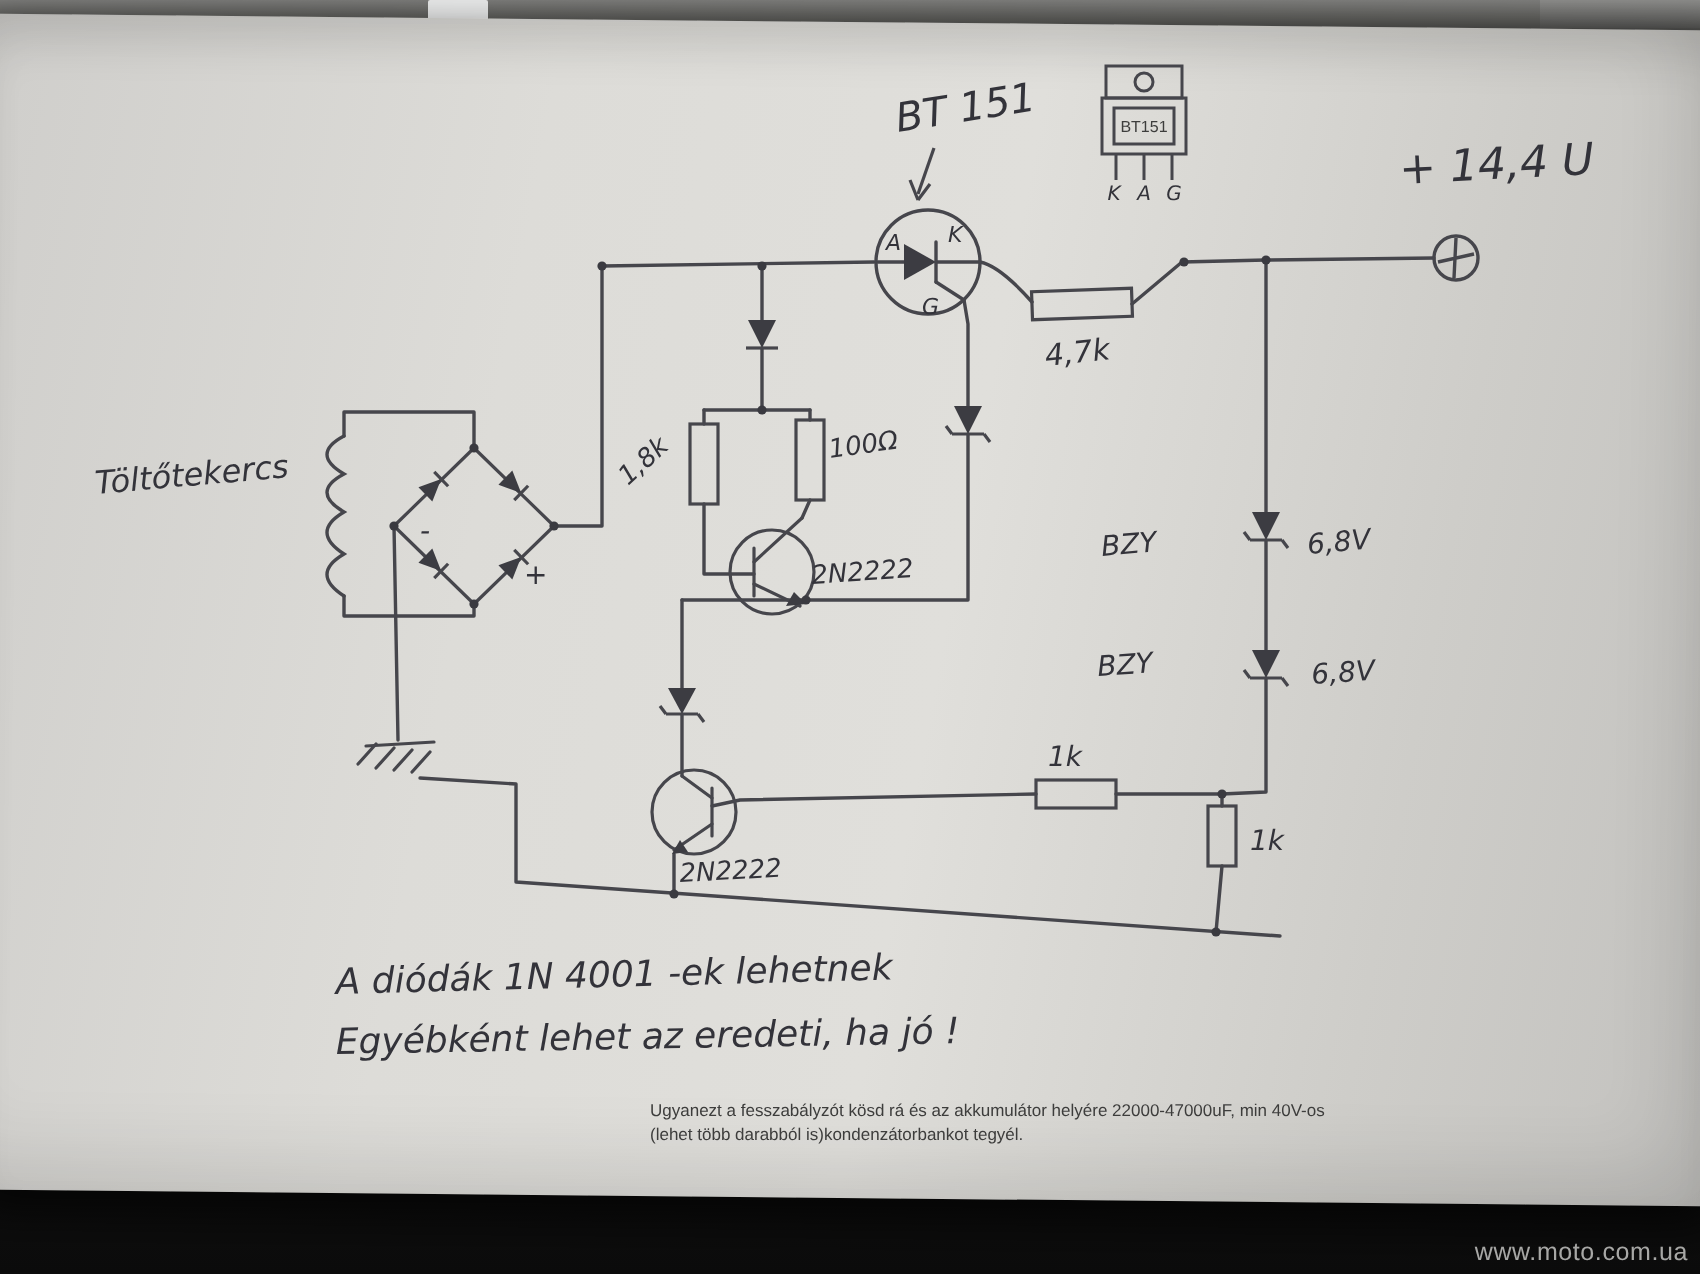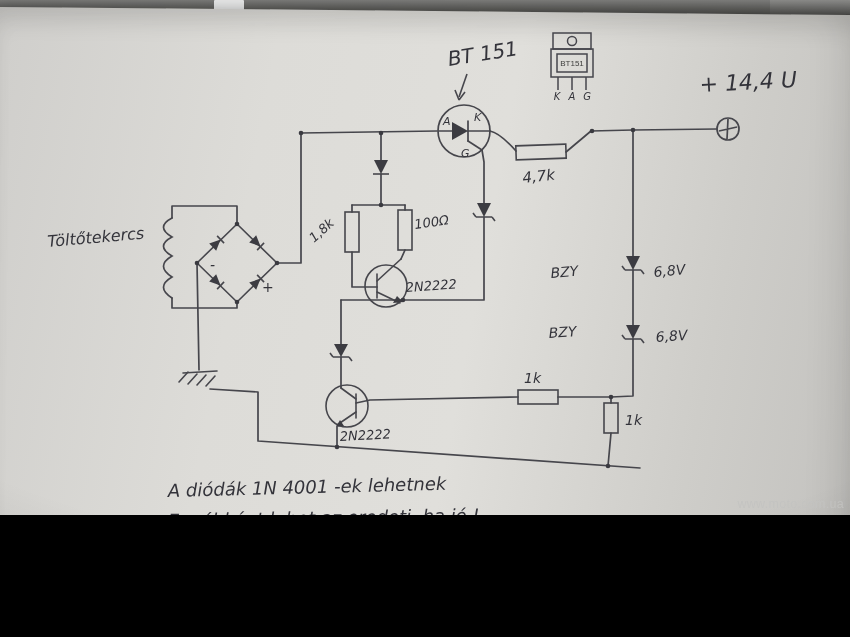--- a/index.html
+++ b/index.html
@@ -1,16 +1,16 @@
 <!DOCTYPE html>
 <html><head>
 <meta charset="utf-8">
 <style>
   html,body{margin:0;padding:0;background:#000;}
-  .photo{position:relative;width:850px;height:515px;overflow:hidden;
+  .photo{position:relative;width:850px;height:637px;overflow:hidden;
          background:linear-gradient(180deg,#7d7d7b 0px,#62625f 8px,#3f3f3d 20px,#262624 32px,#1b1b1a 55%,#0c0c0c 100%);
          font-family:"DejaVu Sans",sans-serif;}
   .paper{position:absolute;left:-12px;top:11px;width:874px;height:588px;
          transform:rotate(0.55deg);transform-origin:50% 50%;
          background:linear-gradient(100deg,#cfcecb 0%,#dddcd8 30%,#e0dfdb 55%,#cecdc9 80%,#c2c1be 100%);
          box-shadow:0 10px 26px rgba(0,0,0,0.75), inset 0 14px 22px rgba(0,0,0,0.10), inset -18px -14px 40px rgba(0,0,0,0.12);}
   .tab{position:absolute;left:214px;top:0;width:30px;height:15px;background:#eceded;border-radius:1px;}
   .corner-light{position:absolute;right:0;top:0;width:80px;height:14px;background:linear-gradient(180deg,#8b8b89,#555553);}
   .vignette{position:absolute;inset:0;pointer-events:none;
             background:radial-gradient(130% 110% at 50% 42%, rgba(0,0,0,0) 60%, rgba(0,0,0,0.22) 100%);}

